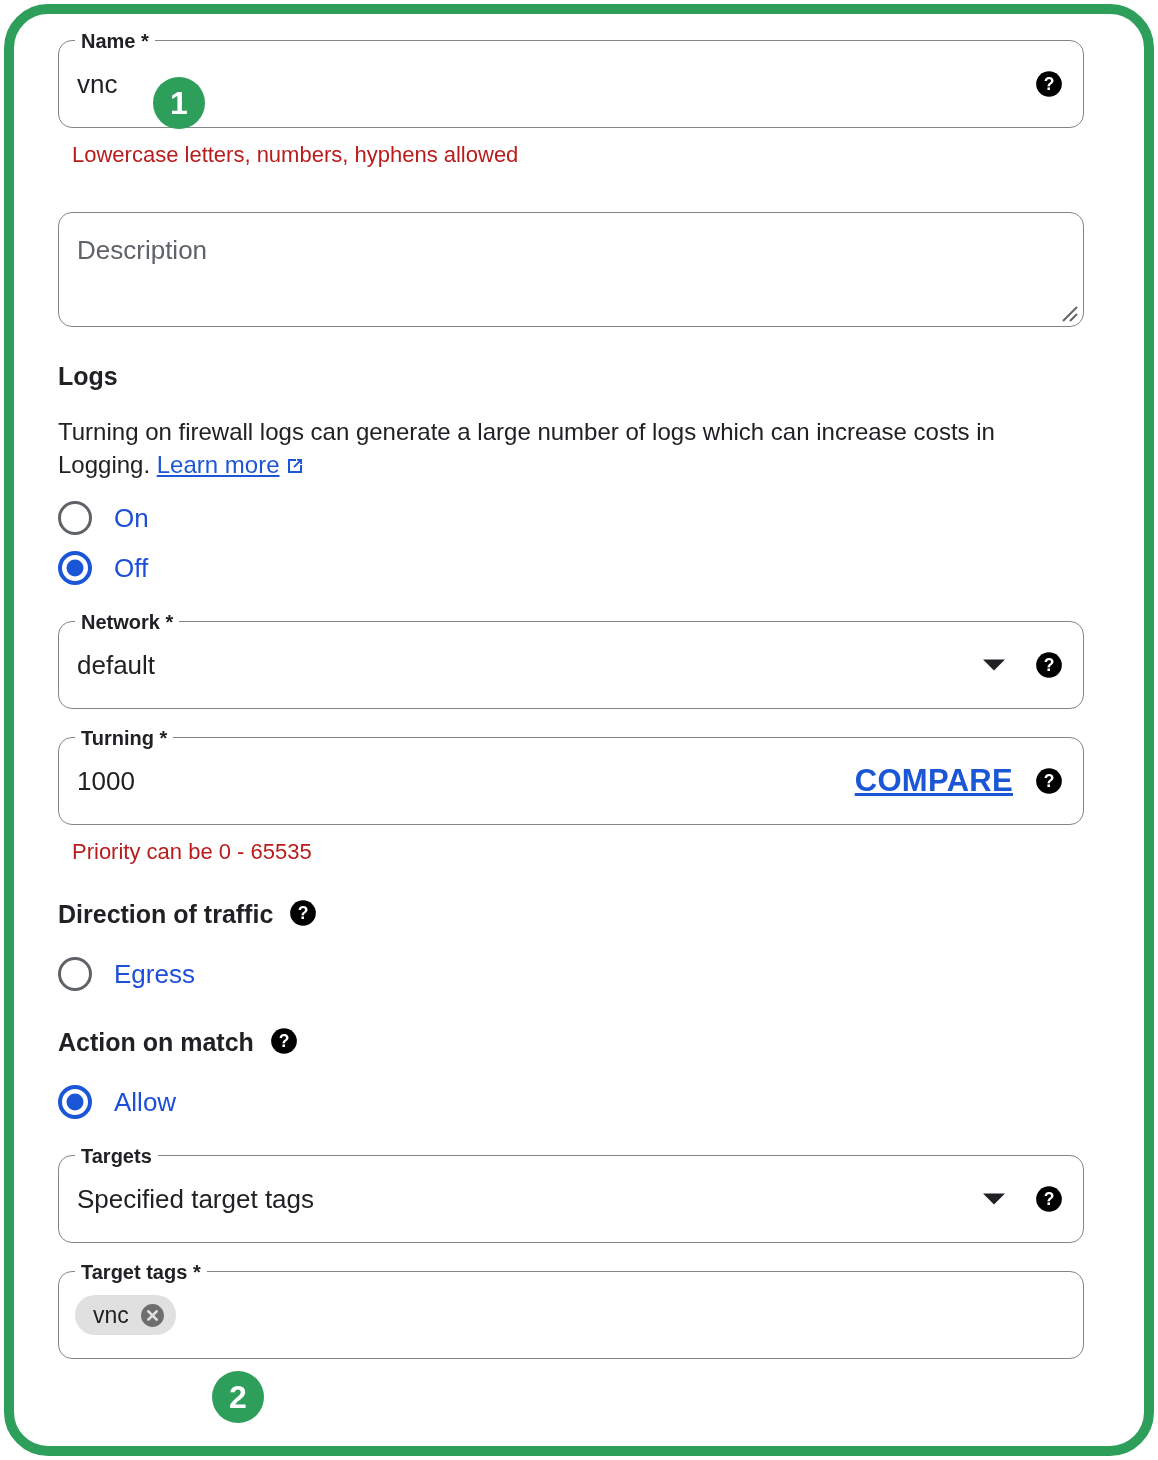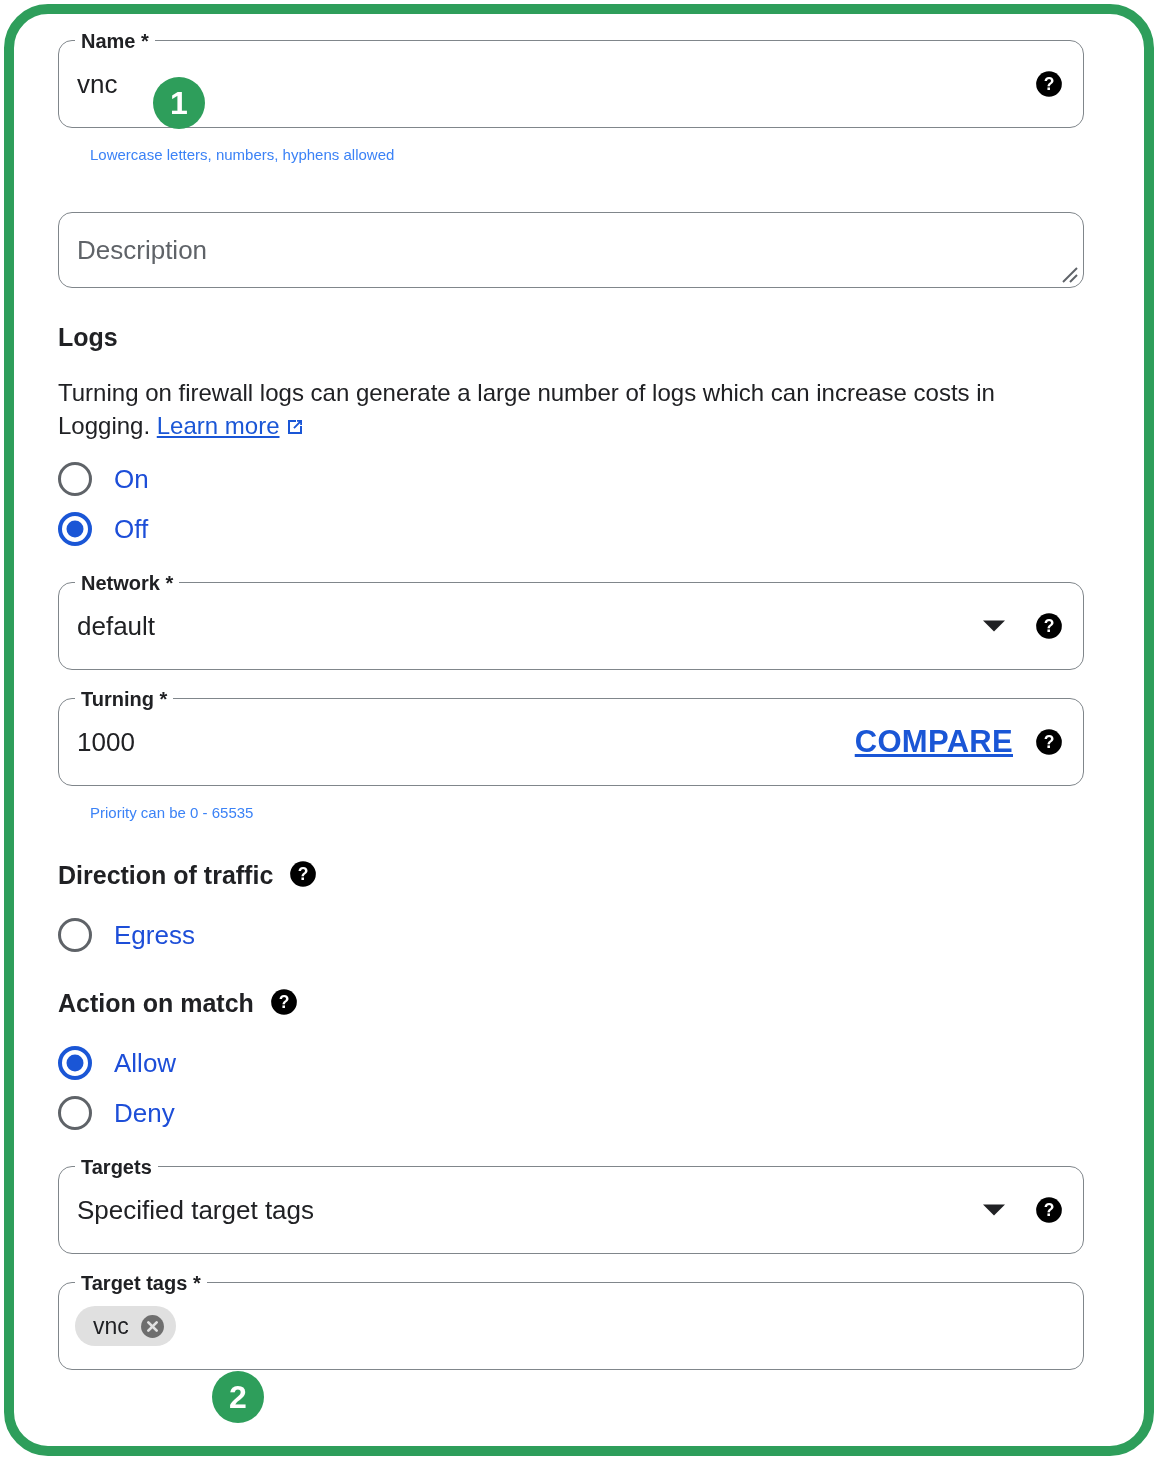--- a/index.html
+++ b/index.html
@@ -39,21 +39,21 @@
 
   
   .field {
     position: relative;
     width: 1026px;
     border: 1px solid #80868b;
     border-radius: 14px;
     background: #ffffff;
   }
   .field.tall { height: 88px; }
-  .field.area { height: 76px; }
+  .field.area { height: 115px; }
 
   
   .field-label {
     position: absolute;
     top: -12px;
     left: 16px;
     padding: 0 6px;
     background: #ffffff;
     font-size: 20px;
     font-weight: bold;
@@ -108,24 +108,24 @@
     right: 70px;
     top: 50%;
     transform: translateY(-50%);
     font-size: 31px;
     font-weight: bold;
     letter-spacing: .3px;
     color: #1a56d6;
   }
 
   .hint {
-    font-size: 15px;
-    color: #3b82f6;
+    font-size: 22px;
+    color: #b91c1c;
     line-height: 26px;
-    margin: 14px 0 0 32px;
+    margin: 14px 0 0 14px;
   }
 
   
   .resize-grip {
     position: absolute;
     right: 5px;
     bottom: 4px;
     width: 22px;
     height: 22px;
   }
@@ -358,24 +358,20 @@
           </svg>
       </span>
     </div>
 
     <div class="gap-20"></div>
 
     <div class="radio-row">
       <span class="radio on"></span>
       <span class="radio-label">Allow</span>
     </div>
-    <div class="radio-row">
-      <span class="radio"></span>
-      <span class="radio-label">Deny</span>
-    </div>
 
     <div class="gap-28"></div>
 
     <div class="field tall">
       <span class="field-label">Targets</span>
       <span class="field-value">Specified target tags</span>
       <span class="caret"></span>
       <span class="help-icon">
         <svg viewBox="0 0 24 24">
             <circle cx="12" cy="12" r="11" fill="#000000"></circle>

